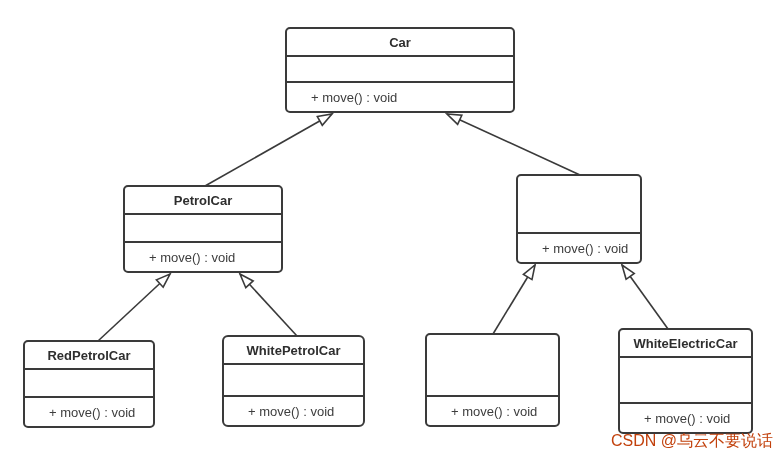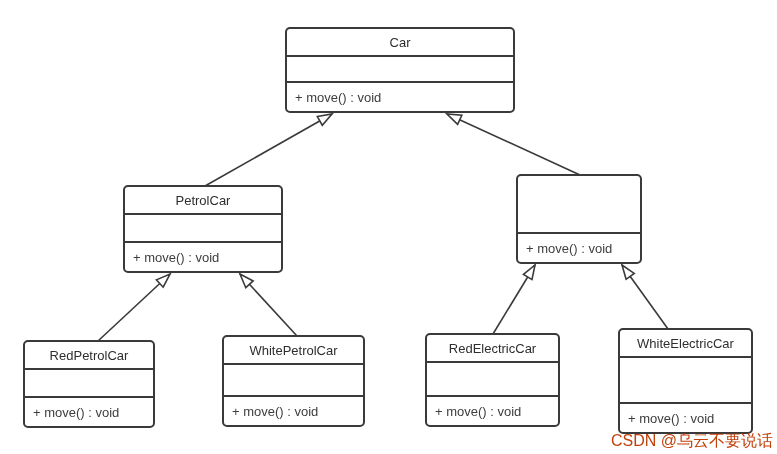--- a/index.html
+++ b/index.html
@@ -7,33 +7,33 @@
     position:relative;width:777px;height:454px;background:#ffffff;overflow:hidden;
     font-family:"Liberation Sans", sans-serif;
   }
   #connectors{position:absolute;left:0;top:0;z-index:1;}
   .uml-class{
     position:absolute;background:#ffffff;border:2px solid #3a3a3a;border-radius:5px;
     box-sizing:border-box;display:flex;flex-direction:column;z-index:2;
   }
   .uml-title{
     height:26px;flex:0 0 auto;border-bottom:2px solid #3a3a3a;display:flex;
-    align-items:center;justify-content:center;font-weight:normal;font-size:13px;color:#2e2e2e;
+    align-items:center;justify-content:center;font-weight:bold;font-size:13px;color:#2e2e2e;
   }
   .uml-attrs{flex:1 1 auto;border-bottom:2px solid #3a3a3a;}
   .uml-methods{
     height:28px;flex:0 0 auto;display:flex;align-items:center;
-    padding:0 8px;font-size:13px;color:#3d3d3d;white-space:nowrap;
+    padding:0 24px;font-size:13px;color:#3d3d3d;white-space:nowrap;
   }
   
   .box-car{left:285px;top:27px;width:230px;height:86px;}
   .box-petrolcar{left:123px;top:185px;width:160px;height:88px;}
   .box-electriccar{left:516px;top:174px;width:126px;height:90px;}
   .box-redpetrolcar{left:23px;top:340px;width:132px;height:88px;}
-  .box-whitepetrolcar{left:222px;top:335px;width:143px;height:92px;}
+  .box-whitepetrolcar{left:222px;top:335px;width:143px;height:92px;border-radius:6px;}
   .box-redelectriccar{left:425px;top:333px;width:135px;height:94px;}
   .box-whiteelectriccar{left:618px;top:328px;width:135px;height:106px;}
   .watermark{
     position:absolute;right:4px;bottom:2px;z-index:3;
     font-size:16px;color:#c2410c;text-shadow:1px 1px 0 #ffffff;
   }
 </style>
 </head>
 <body>
 
@@ -76,21 +76,20 @@
     <div class="uml-methods">+ move() : void</div>
   </div>
 
   <div class="uml-class box-whitepetrolcar">
     <div class="uml-title">WhitePetrolCar</div>
     <div class="uml-attrs"></div>
     <div class="uml-methods">+ move() : void</div>
   </div>
 
   <div class="uml-class box-redelectriccar">
-    <div class="uml-title">RedElectricCar</div>
     <div class="uml-attrs"></div>
     <div class="uml-methods">+ move() : void</div>
   </div>
 
   <div class="uml-class box-whiteelectriccar">
     <div class="uml-title">WhiteElectricCar</div>
     <div class="uml-attrs"></div>
     <div class="uml-methods">+ move() : void</div>
   </div>
 

